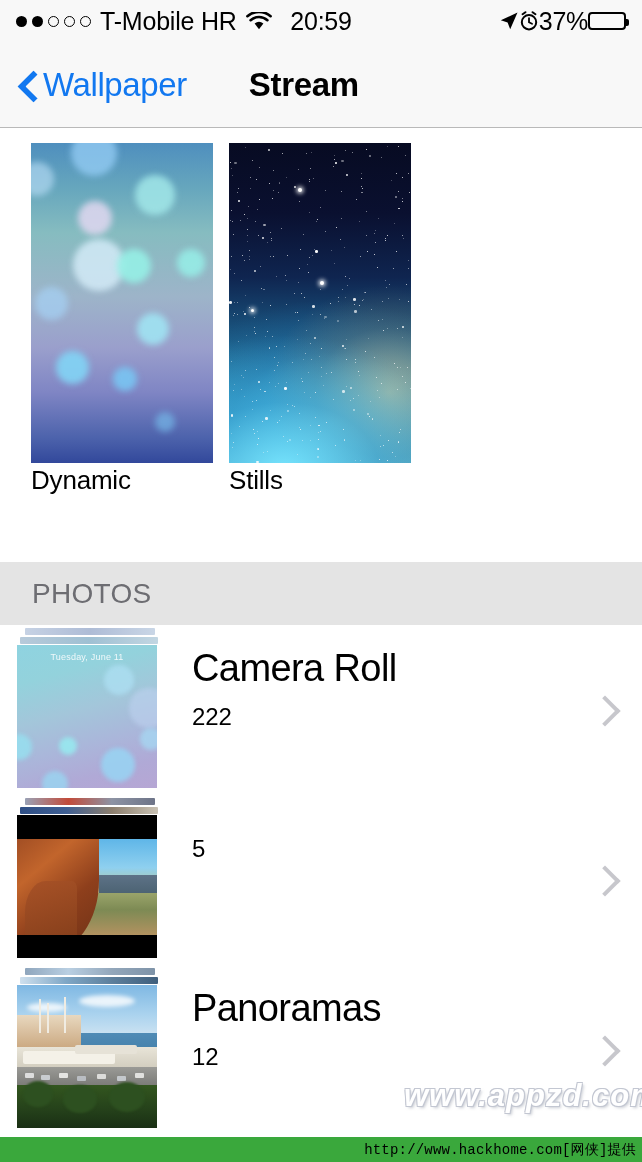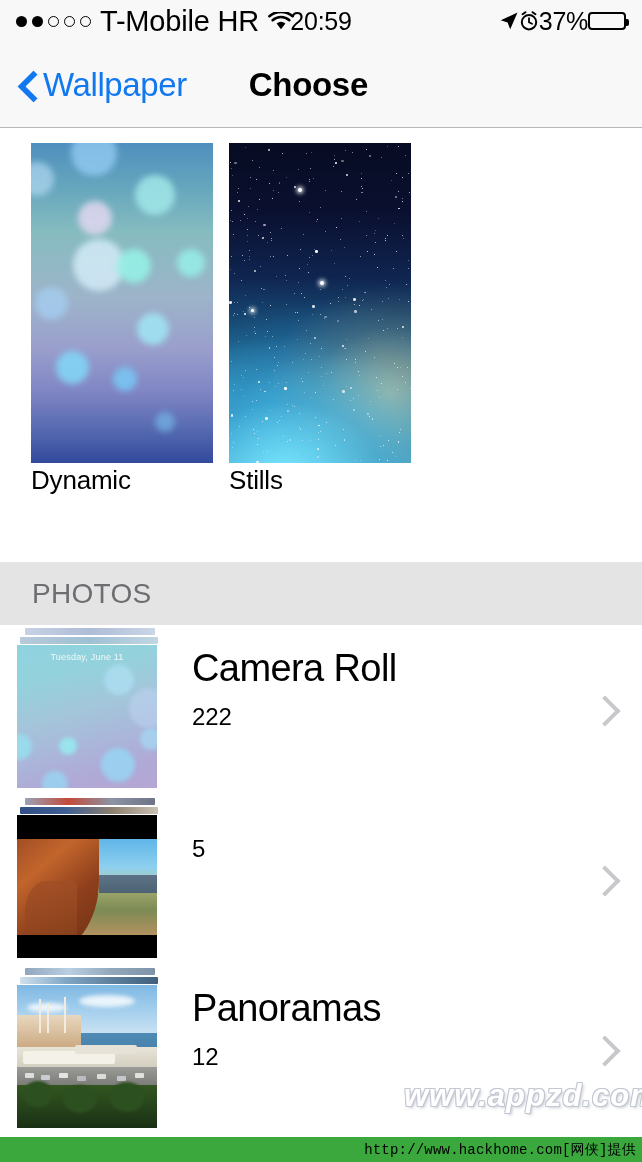--- a/index.html
+++ b/index.html
@@ -17,21 +17,21 @@
     position:absolute;top:0;left:0;width:642px;height:42px;
     background:#f8f8f8;
     display:flex;align-items:center;
     box-sizing:border-box;padding:0 16px;
   }
   .sb-left{display:flex;align-items:center;gap:9px;flex:0 0 auto;}
   .signal-dots{display:flex;align-items:center;gap:5px;}
   .dot{width:11px;height:11px;border-radius:50%;box-sizing:border-box;}
   .dot.filled{background:#000;}
   .dot.empty{background:transparent;border:1.6px solid #000;}
-  .carrier{font-size:29px;color:#000;letter-spacing:-0.2px;white-space:nowrap;}
+  .carrier{font-size:25px;color:#000;letter-spacing:-0.2px;white-space:nowrap;}
   .wifi-ic{width:26px;height:20px;position:relative;flex:0 0 auto;}
   .wifi-ic svg{position:absolute;left:0;top:1px;}
   .sb-center{
     position:absolute;left:0;right:0;text-align:center;
     font-size:25px;color:#000;letter-spacing:-0.2px;
     pointer-events:none;
   }
   .sb-right{
     margin-left:auto;display:flex;align-items:center;flex:0 0 auto;
     position:relative;z-index:2;
@@ -293,21 +293,21 @@
       <span class="batt-nub"></span>
     </span>
   </div>
 </div>
 
 <div class="nav-bar">
   <div class="nav-back">
     <span class="back-chev"></span>
     <span class="nav-back-label">Wallpaper</span>
   </div>
-  <div class="nav-title">Choose</div>
+  <div class="nav-title">Stream</div>
 </div>
 
 <div class="types">
 
   <div class="type-cell" id="cell-dynamic">
     <div class="type-thumb">
       <div class="bokeh-bg"></div>
       <div id="bokeh-bubbles">
           <div class="bub" style="left: 22%; top: -4%; width: 46px; height: 46px; background: rgba(150, 205, 245, 0.75);"></div>
           <div class="bub" style="left: -6%; top: 6%; width: 34px; height: 34px; background: rgba(190, 225, 250, 0.6);"></div>

